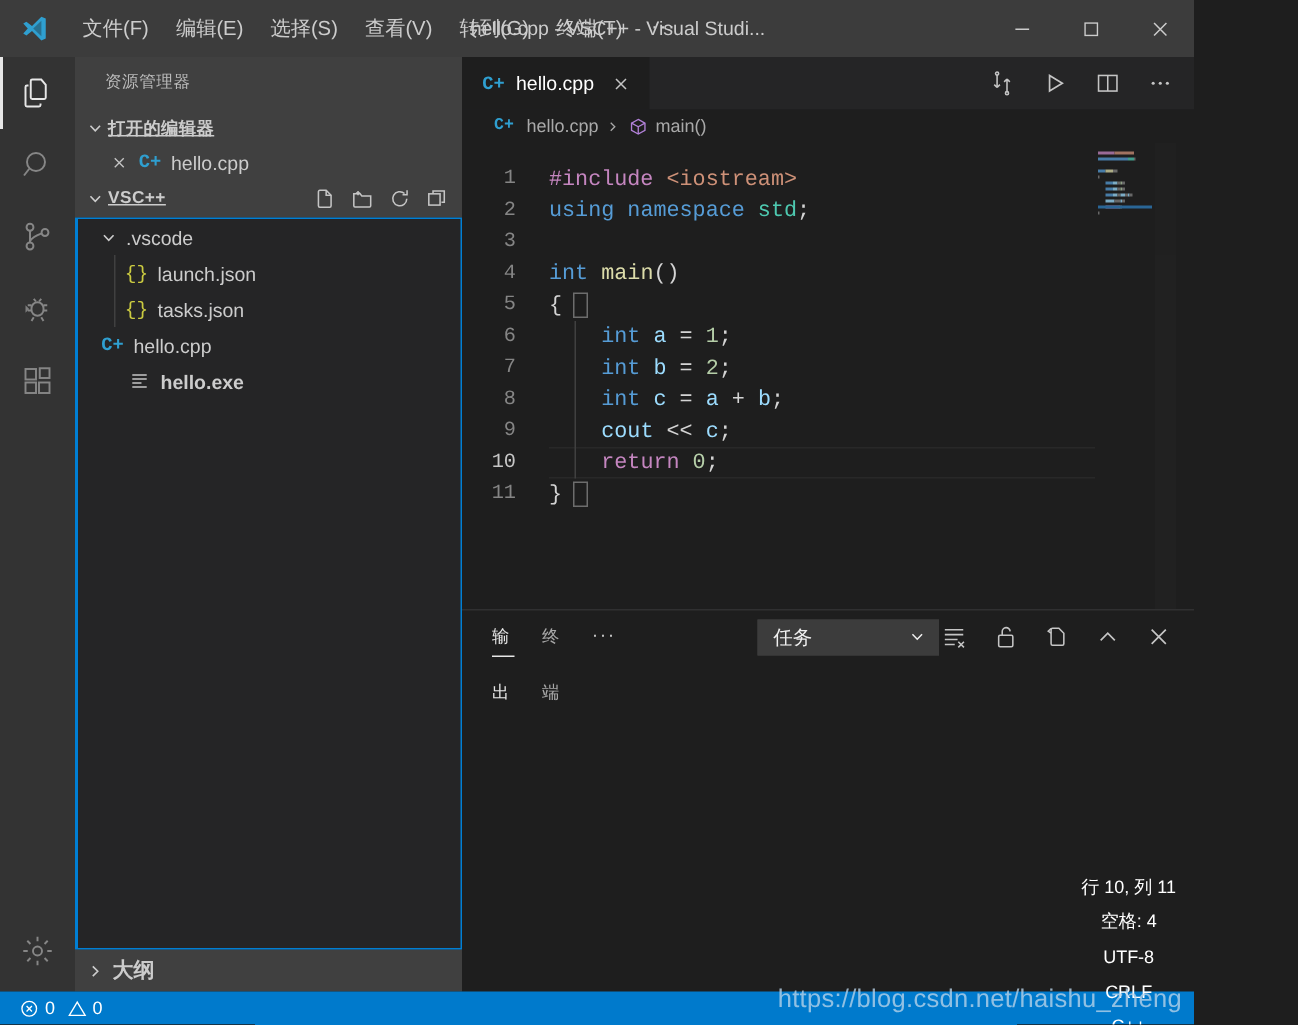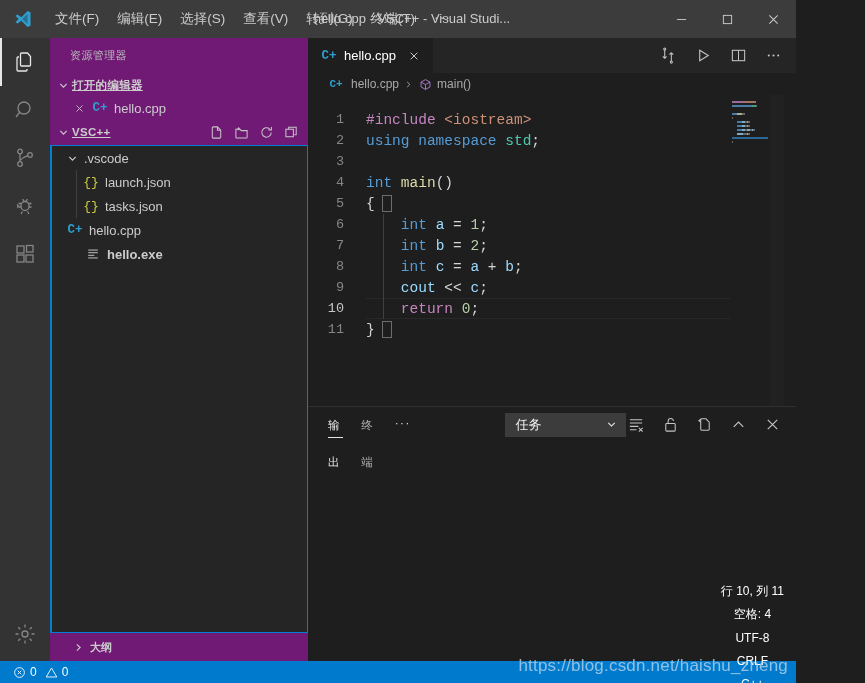--- a/index.html
+++ b/index.html
@@ -47,21 +47,21 @@
   }
   .act-icon.active { color:#e7e7e7; }
   .act-icon.active::before {
     content:""; position:absolute; left:0; top:0; bottom:0; width:2px; background:#e7e7e7;
   }
   .act-icon svg { width:24px; height:24px; }
   .act-spacer { flex:1 1 auto; }
 
   
   .sidebar {
-    width:258px; flex:0 0 258px; background:#701a75; display:flex; flex-direction:column;
+    width:258px; flex:0 0 258px; background:#404040; display:flex; flex-direction:column;
     color:#cccccc; font-size:13px; position:relative;
   }
   .sb-title {
     height:35px; line-height:35px; padding:0 20px; font-size:11px; letter-spacing:.4px;
     color:#bbbbbb; text-transform:none; flex:0 0 35px;
   }
   .sb-section-head {
     height:24px; display:flex; align-items:center; font-size:11.5px; font-weight:bold;
     color:#cccccc; padding-left:5px; cursor:pointer; user-select:none;
   }
@@ -87,22 +87,22 @@
   .ind2 { padding-left:30px; }
   .guide { position:relative; }
   .guide::before { content:""; position:absolute; left:24px; top:0; bottom:0; width:1px; background:#404040; }
 
   .ficon { width:18px; display:inline-flex; align-items:center; justify-content:center; margin-right:5px; flex:0 0 18px; }
   .ficon svg { width:14px; height:14px; }
   .json-brace { color:#cbcb41; font-size:13px; font-family:"Liberation Mono", monospace; }
   .cpp-ic { color:#2f9fd0; font-weight:bold; font-size:12.5px; font-family:"Liberation Mono", monospace; }
 
   .sb-bottom {
-    height:28px; display:flex; align-items:center; padding-left:5px; font-size:11px;
-    font-weight:bold; color:#cccccc; flex:0 0 28px; cursor:pointer;margin-left:15px;
+    height:28px; display:flex; align-items:center; padding-left:5px; font-size:14px;
+    font-weight:bold; color:#cccccc; flex:0 0 28px; cursor:pointer;
   }
 
   
   .editor-col { flex:1 1 auto; display:flex; flex-direction:column; min-width:0; background:#1e1e1e; }
 
   .tabsbar { height:35px; background:#252526; display:flex; flex:0 0 35px; align-items:stretch; }
   .tab {
     display:flex; align-items:center; padding:0 10px 0 12px; background:#1e1e1e; color:#ffffff;
     font-size:13px; position:relative; cursor:pointer; min-width:120px;
   }

